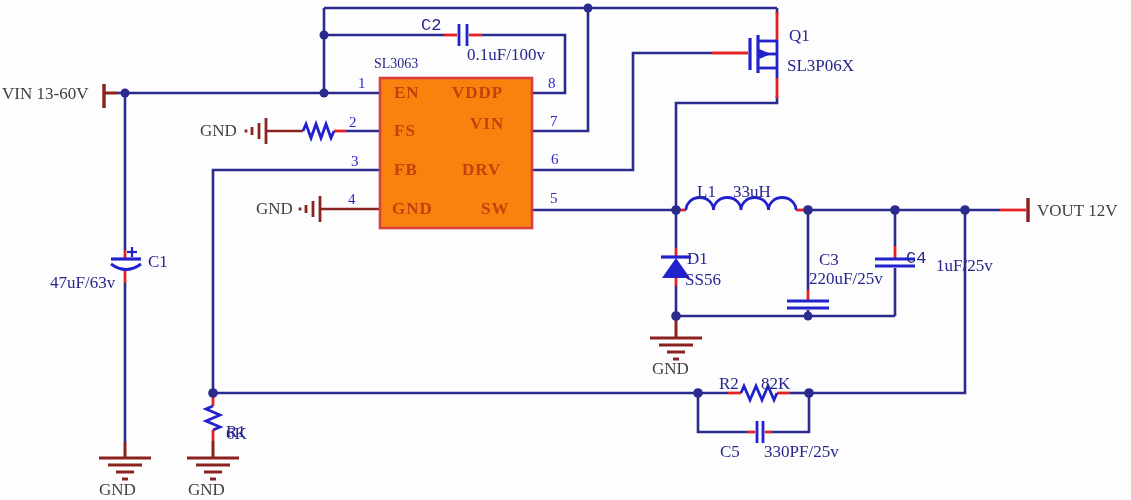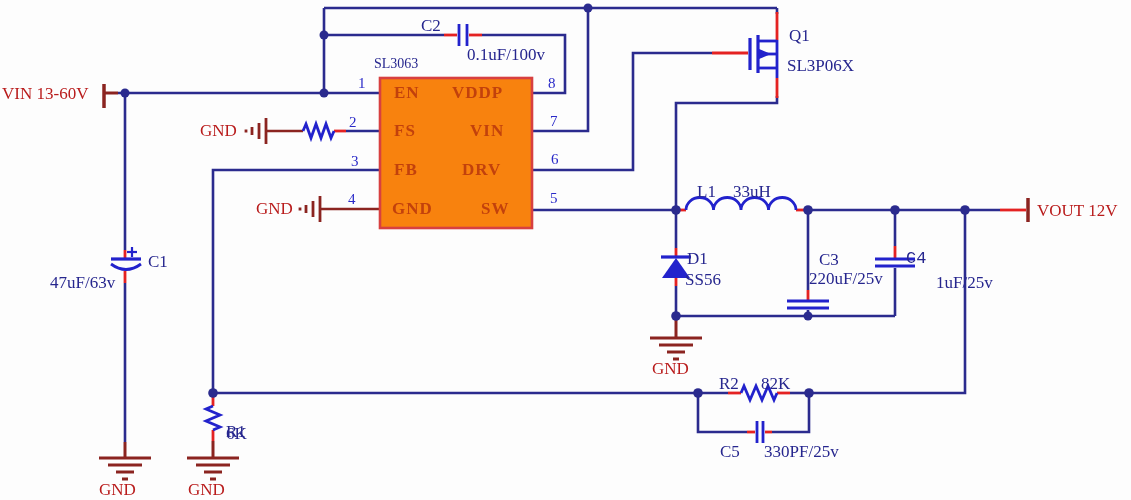--- a/index.html
+++ b/index.html
@@ -3,21 +3,21 @@
 <meta charset="utf-8">
 <style>
   html,body{margin:0;padding:0;background:#ffffff;}
   #stage{
     position:relative;width:1131px;height:500px;background:#fdfdfd;
     font-family:"Liberation Serif","DejaVu Serif",serif;overflow:hidden;
   }
   #wires{position:absolute;left:0;top:0;width:1131px;height:500px;}
   .t{position:absolute;white-space:nowrap;line-height:1;font-size:17px;}
   .blue{color:#26268e;}
-  .dred{color:#b91c1c;}
+  .dred{color:#404040;}
   .pinnum{color:#2a2ac8;font-size:15px;}
   .pinlbl{color:#c2410c;font-weight:bold;font-size:17px;letter-spacing:1px;}
   .icname{font-size:14px;}
 </style>
 </head>
 <body>
 
 <div id="stage">
 
 <svg id="wires" viewBox="0 0 1131 500">
@@ -203,36 +203,36 @@
 <div class="t pinnum" style="left:548px;top:76px;">8</div>
 <div class="t pinnum" style="left:550px;top:114px;">7</div>
 <div class="t pinnum" style="left:551px;top:152px;">6</div>
 <div class="t pinnum" style="left:550px;top:191px;">5</div>
 
 <div class="t pinlbl" style="left:394px;top:84px;">EN</div>
 <div class="t pinlbl" style="left:394px;top:122px;">FS</div>
 <div class="t pinlbl" style="left:394px;top:161px;">FB</div>
 <div class="t pinlbl" style="left:392px;top:200px;">GND</div>
 <div class="t pinlbl" style="left:452px;top:84px;">VDDP</div>
-<div class="t pinlbl" style="left:470px;top:122px;">VIN</div>
+<div class="t pinlbl" style="left:470px;top:115px;">VIN</div>
 <div class="t pinlbl" style="left:462px;top:161px;">DRV</div>
 <div class="t pinlbl" style="left:481px;top:200px;">SW</div>
 
-<div class="t blue" style="left:421px;top:17px;">C2</div>
+<div class="t blue" style="left:421px;top:17px;font-family:Liberation Mono, monospace;">C2</div>
 <div class="t blue" style="left:467px;top:46px;">0.1uF/100v</div>
 <div class="t blue" style="left:789px;top:27px;">Q1</div>
 <div class="t blue" style="left:787px;top:57px;">SL3P06X</div>
 <div class="t blue" style="left:697px;top:183px;">L1</div>
 <div class="t blue" style="left:733px;top:183px;">33uH</div>
 <div class="t blue" style="left:687px;top:250px;">D1</div>
 <div class="t blue" style="left:685px;top:271px;">SS56</div>
 <div class="t blue" style="left:819px;top:251px;">C3</div>
 <div class="t blue" style="left:809px;top:270px;">220uF/25v</div>
 <div class="t blue" style="left:906px;top:250px;font-family:Liberation Mono, monospace;">C4</div>
-<div class="t blue" style="left:896px;top:274px;padding-left:40px;">1uF/25v</div>
+<div class="t blue" style="left:896px;top:257px;padding-left:40px;">1uF/25v</div>
 <div class="t blue" style="left:148px;top:253px;">C1</div>
 <div class="t blue" style="left:50px;top:274px;">47uF/63v</div>
 <div class="t blue" style="left:226px;top:423px;">R1</div>
 <div class="t blue" style="left:226px;top:425px;">6K</div>
 <div class="t blue" style="left:719px;top:375px;">R2</div>
 <div class="t blue" style="left:761px;top:375px;">82K</div>
 <div class="t blue" style="left:720px;top:443px;">C5</div>
 <div class="t blue" style="left:764px;top:443px;">330PF/25v</div>
 
 <div class="t dred" style="left:99px;top:481px;">GND</div>

